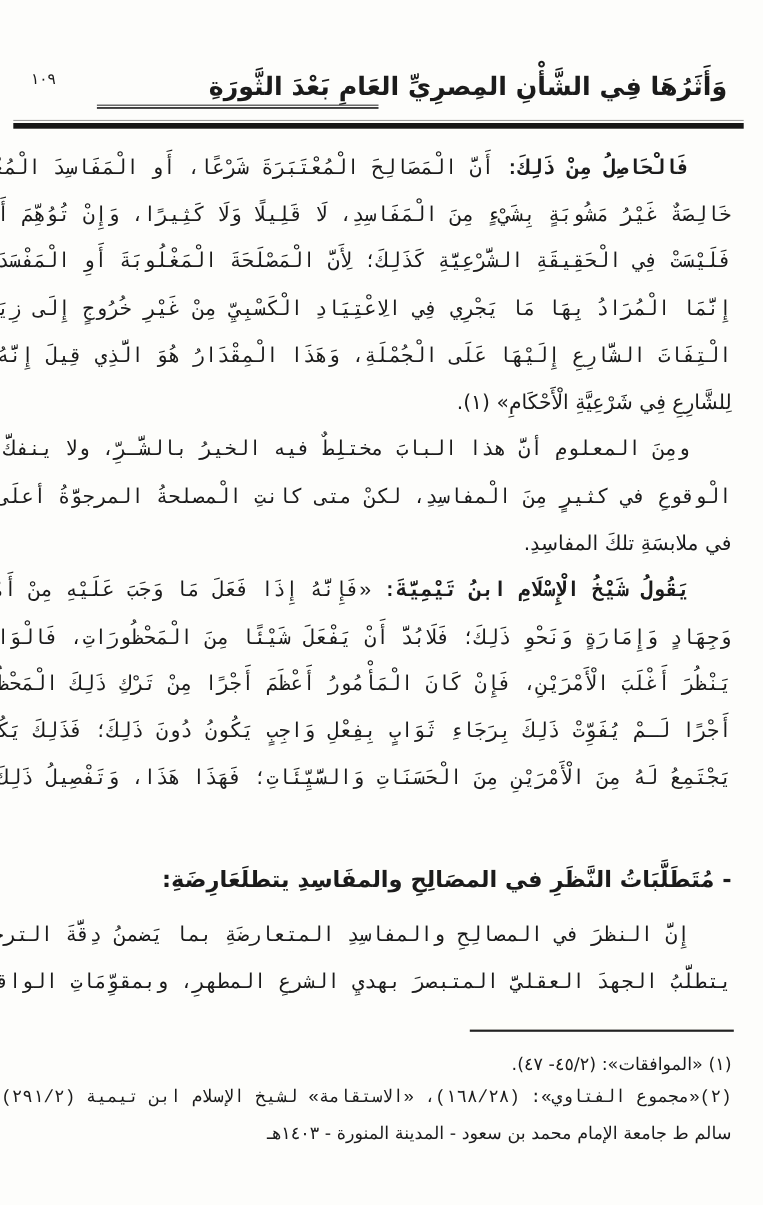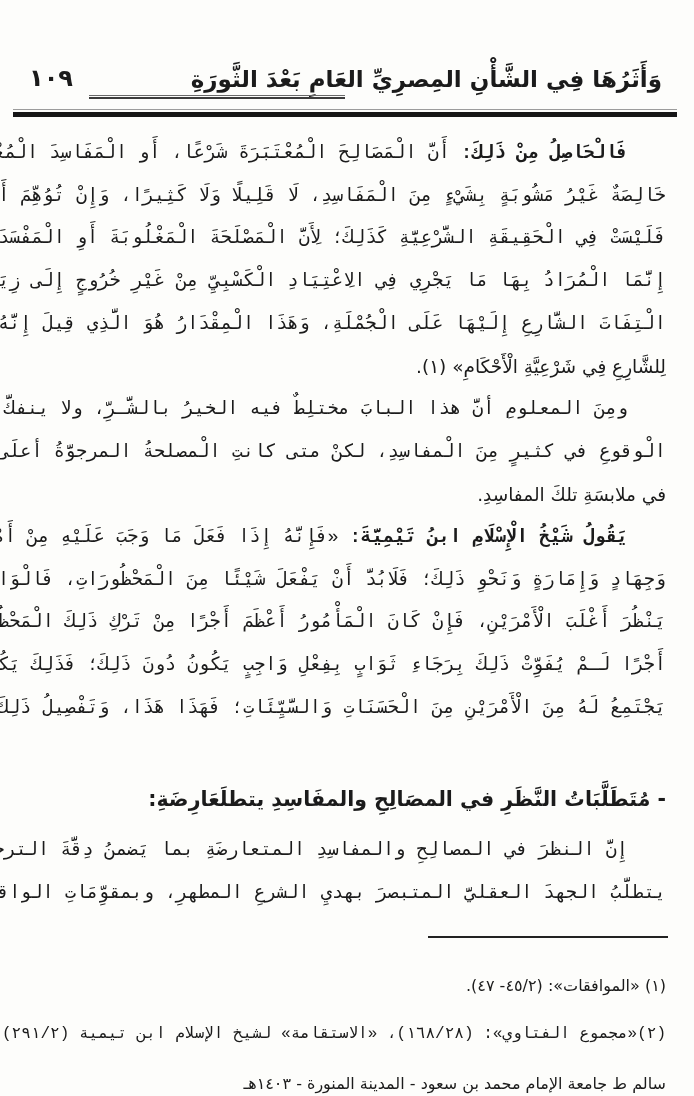--- a/index.html
+++ b/index.html
@@ -28,22 +28,22 @@
     top: 95px;
     left: 104px;
     width: 256px;
     height: 4px;
     background: linear-gradient(to bottom, #6a6a6a 0 1px, transparent 1px 2px, #3c3c3c 2px 4px);
   }
   .hdr-num {
     position: absolute;
     top: 64px;
     left: 44px;
-    font-size: 24px;
-    font-weight: bold;
+    font-size: 14px;
+    font-weight: normal;
     letter-spacing: 6px;
     white-space: nowrap;
   }
   .hdr-rule {
     position: absolute;
     top: 109px;
     left: 28px;
     width: 664px;
     height: 8px;
     background: linear-gradient(to bottom, #9c9c9c 0 1px, #fdfdfb 1px 3px, #161616 3px 8px);
@@ -87,21 +87,20 @@
     width: 240px;
     height: 2px;
     background: #222;
   }
   #footnotes { top: 952px; }
   .fnline {
     height: 31px;
     line-height: 31px;
     font-size: 16px;
     white-space: nowrap;
-    margin-top: 18px;
   }
 </style>
 </head>
 <body>
 
 <div class="page">
 
   <div class="hdr-title">وَأَثَرُهَا فِي الشَّأْنِ المِصرِيِّ العَامِ بَعْدَ الثَّورَةِ</div>
   <div class="hdr-subline"></div>
   <div class="hdr-num">١٠٩</div>

